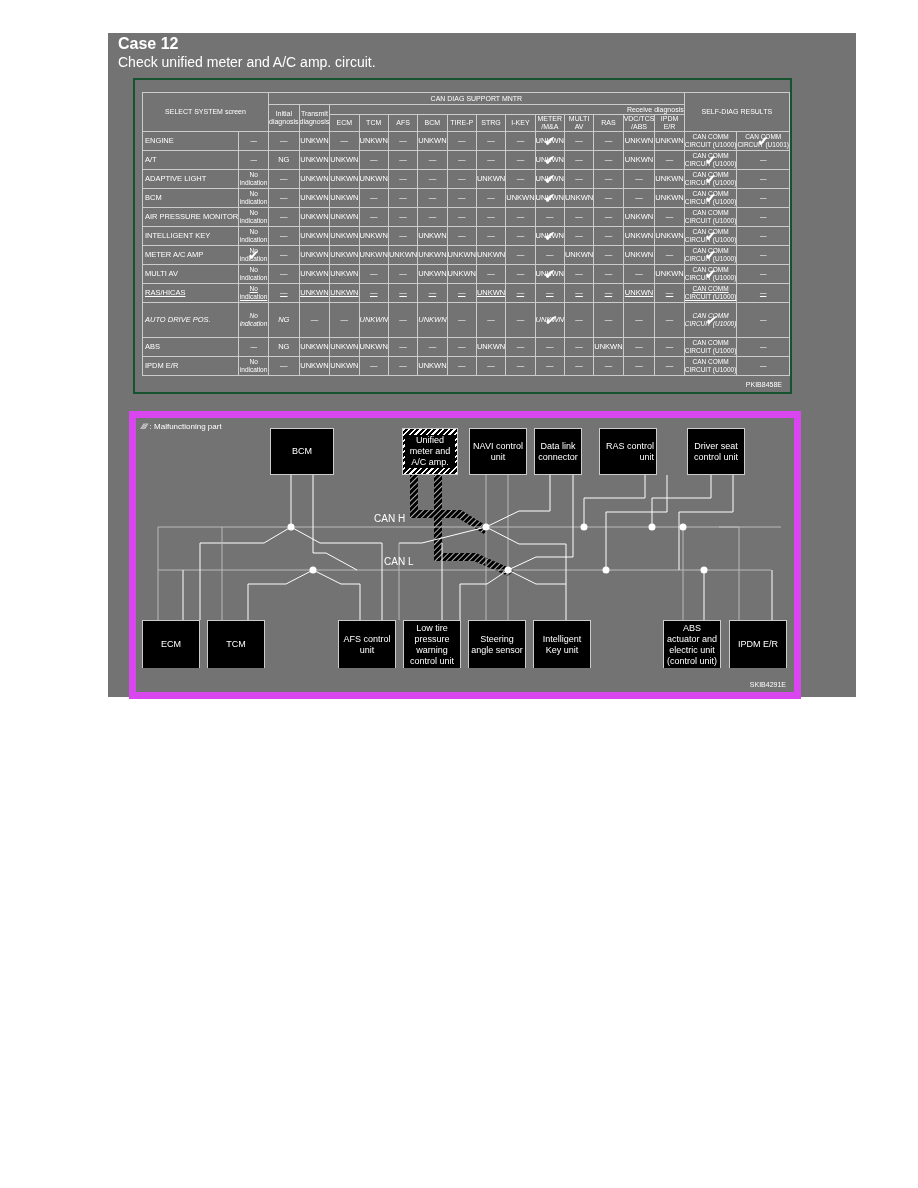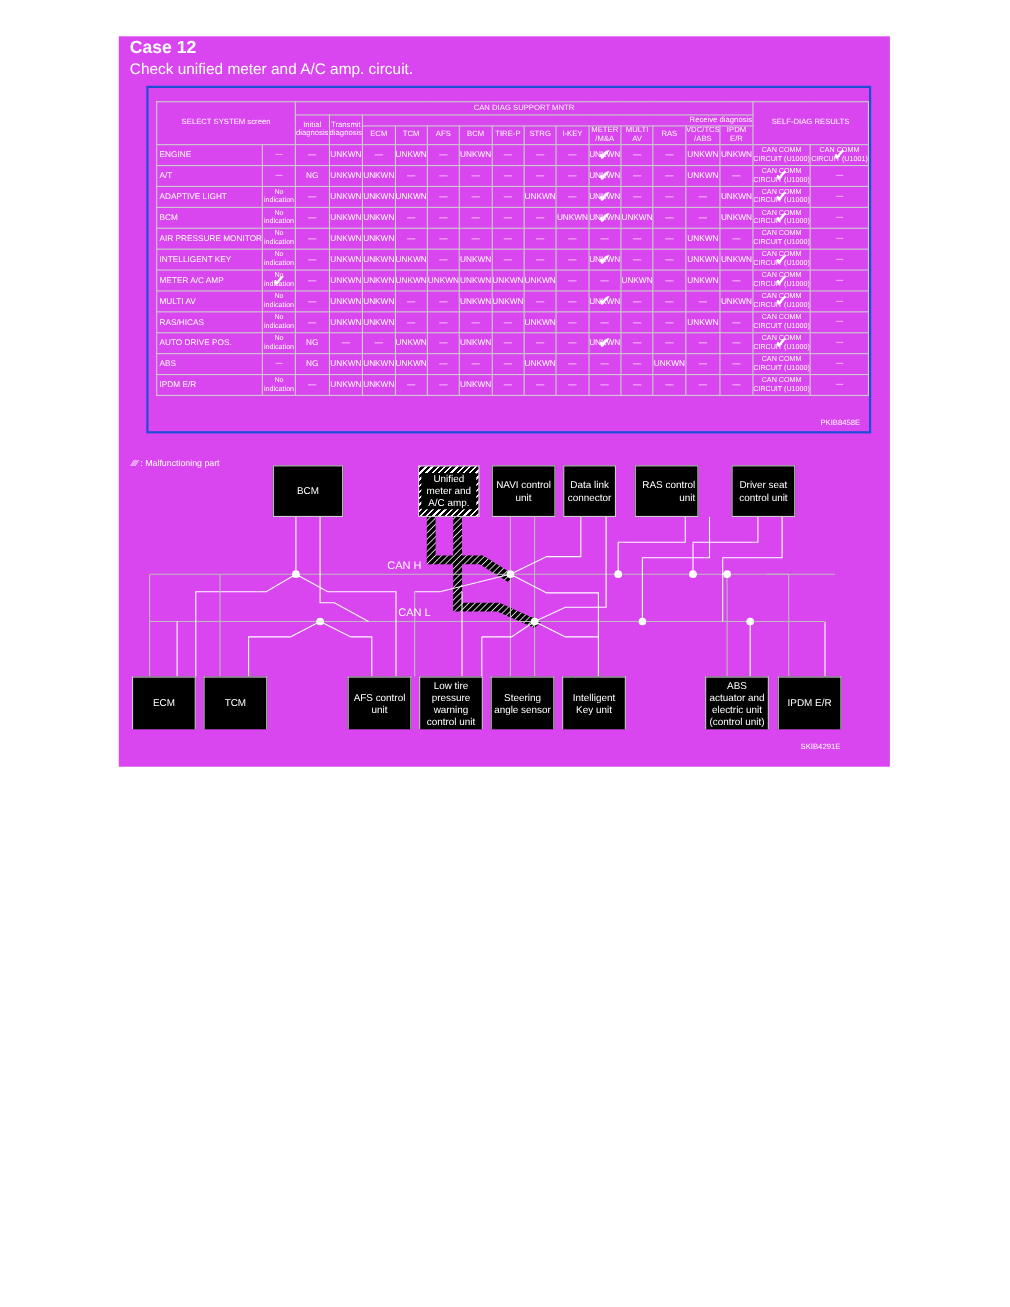--- a/index.html
+++ b/index.html
@@ -1,29 +1,29 @@
 <!DOCTYPE html>
 <html><head>
 <meta charset="utf-8">
 <style>
   html,body{margin:0;padding:0;background:#fff;}
   body{width:918px;height:1188px;position:relative;font-family:"Liberation Sans",sans-serif;}
-  .panel{position:absolute;left:108px;top:33px;width:701px;height:664px;background:#d946ef;}
+  .panel{position:absolute;left:108px;top:33px;width:701px;height:664px;background:#737373;padding-left:47px;}
   .case-title{position:absolute;left:10px;top:2px;color:#fff;font-weight:bold;font-size:16px;}
   .case-sub{position:absolute;left:10px;top:21px;color:#fff;font-size:14px;}
-  .tbl-frame{position:absolute;left:25px;top:45px;width:655px;height:312px;border:2px solid #1d4ed8;}
+  .tbl-frame{position:absolute;left:25px;top:45px;width:655px;height:312px;border:2px solid #14532d;}
   table.diag{position:absolute;left:7px;top:12px;border-collapse:collapse;color:#fff;font-size:7.5px;table-layout:fixed;}
   table.diag td,table.diag th{border:1px solid #ccc;text-align:center;padding:0;overflow:hidden;white-space:nowrap;font-weight:normal;line-height:8px;}
   table.diag th{font-size:7px;}
   td.sysname{text-align:left !important;padding-left:2px !important;font-size:7.5px;}
   td.sd{font-size:6.5px;white-space:normal !important;}
   .chk{position:relative;}
   .chk::after{content:"\2714";position:absolute;left:50%;top:50%;transform:translate(-50%,-55%);font-size:14px;color:#fff;}
   .tbl-code{position:absolute;right:8px;bottom:4px;color:#fff;font-size:7px;}
-  .diag-frame{position:absolute;left:4px;top:378px;width:658px;height:274px;border:2px solid #d946ef;}
+  .diag-frame{position:absolute;left:21px;top:378px;width:658px;height:274px;border:7px solid #d946ef;}
   .legend{position:absolute;left:6px;top:4px;color:#fff;font-size:8px;}
   .diag-code{position:absolute;right:8px;bottom:4px;color:#fff;font-size:7px;}
   svg.net{position:absolute;left:0;top:0;}
 </style>
 </head>
 <body>
 
 <div class="panel">
   <div class="case-title">Case 12</div>
   <div class="case-sub">Check unified meter and A/C amp. circuit.</div>
@@ -230,41 +230,41 @@
             <td>—</td>
             <td>—</td>
             <td class="chk">UNKWN</td>
             <td>—</td>
             <td>—</td>
             <td>—</td>
             <td>UNKWN</td>
             <td class="sd chk">CAN COMM CIRCUIT (U1000)</td>
             <td class="sd">—</td>
           </tr>
-          <tr style="height: 19px;">
+          <tr style="height: 19px; text-decoration: underline;">
             <td class="sysname">RAS/HICAS</td>
             <td class="sd">No indication</td>
             <td>—</td>
             <td>UNKWN</td>
             <td>UNKWN</td>
             <td>—</td>
             <td>—</td>
             <td>—</td>
             <td>—</td>
             <td>UNKWN</td>
             <td>—</td>
             <td>—</td>
             <td>—</td>
             <td>—</td>
             <td>UNKWN</td>
             <td>—</td>
             <td class="sd">CAN COMM CIRCUIT (U1000)</td>
             <td class="sd">—</td>
           </tr>
-          <tr style="height: 19px;">
+          <tr style="height: 35px; font-style: italic;">
             <td class="sysname">AUTO DRIVE POS.</td>
             <td class="sd">No indication</td>
             <td>NG</td>
             <td>—</td>
             <td>—</td>
             <td>UNKWN</td>
             <td>—</td>
             <td>UNKWN</td>
             <td>—</td>
             <td>—</td>

